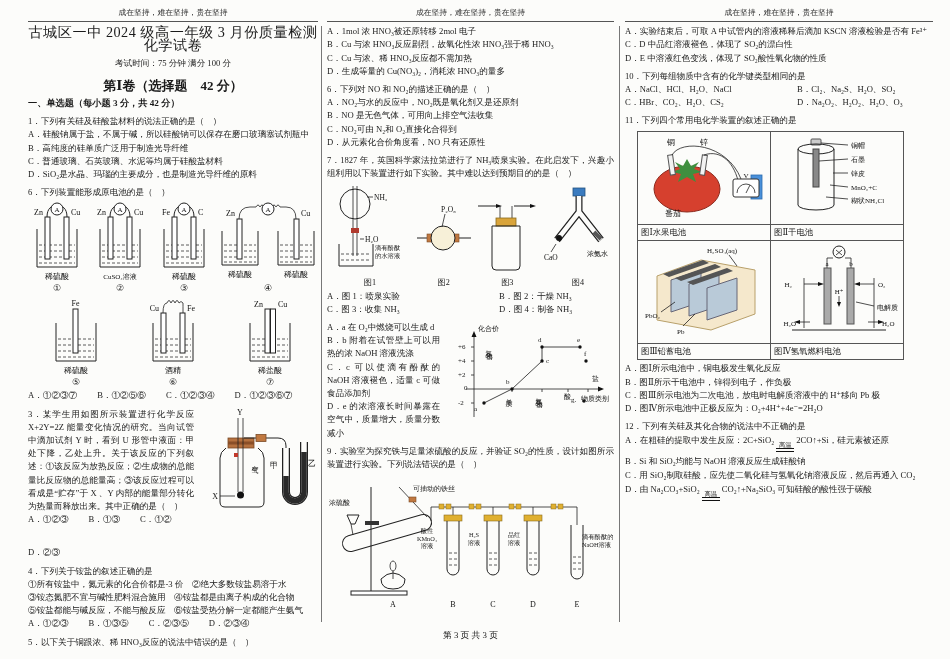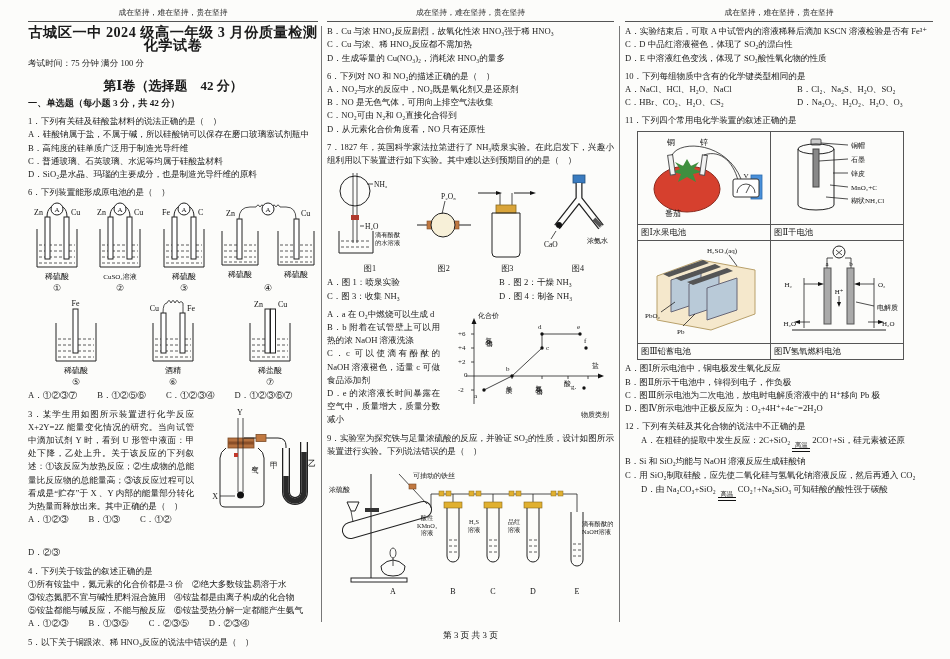--- a/index.html
+++ b/index.html
@@ -5,43 +5,43 @@
 *{box-sizing:border-box;margin:0;padding:0}
 html,body{width:950px;height:659px}
 body{background:#fcfcfa;color:#1a1a1a;font-family:"Liberation Serif","DejaVu Serif",serif;position:relative;overflow:hidden}
 .vline{position:absolute;top:26px;height:596px;width:1px;background:#777}
 #vl1{left:321px}#vl2{left:619px}
 .col{position:absolute;top:6px;font-size:8.6px;line-height:13.2px}
 #col1{left:28px;width:290px}
 #col2{left:327px;width:287px}
 #col3{left:625px;width:308px}
 .motto{font-size:7.8px;text-align:center;color:#333;border-bottom:1px solid #555;padding-bottom:2px;margin-bottom:3px}
-.title{font-size:14.2px;font-weight:bold;text-align:center;margin-top:4px;letter-spacing:.5px}
-.subtitle{text-align:left;margin-top:4px}
+.title{font-size:14.2px;font-weight:normal;text-align:center;margin-top:4px;letter-spacing:.5px}
+.subtitle{text-align:center;margin-top:4px}
 .sec{font-size:13px;font-weight:bold;text-align:center;margin-top:9px}
 .part{font-weight:bold;font-size:9.2px;margin-top:5px}
 .q{margin-top:5px}
 .line{display:block;text-align:justify}
 .optrow{display:flex;gap:20px;flex-wrap:wrap}
 .grid2{display:grid;grid-template-columns:172px auto}
 .figrow{display:flex;justify-content:space-between;margin:2px 0}
 .figrow2{display:flex;justify-content:space-around;margin:2px 0}
 .figcol{text-align:center}
 .figcap{font-size:8.2px;text-align:center;line-height:10px;margin-top:1px}
 .q3fig{float:right;width:120px;height:108px;position:relative;margin:0 0 2px 4px}
 .q8fig{float:right;width:170px;height:112px;position:relative;margin:2px 0 2px 4px}
 .q9fig{position:relative;width:287px;height:138px;margin-top:2px}
 .clear{clear:both}
 .ov{position:absolute;font-size:7px;line-height:8.5px;white-space:nowrap}
 .ov6{font-size:6.3px;line-height:7.5px;white-space:normal}
 .vert{writing-mode:vertical-rl;text-orientation:upright;letter-spacing:1px;white-space:normal}
 .rxn{display:inline-flex;flex-direction:column;align-items:center;margin:0 2px;vertical-align:-4px}
 .cond{font-size:6.3px;line-height:7px}
 .dbar{width:18px;height:4px;border-top:1px solid #111;border-bottom:1px solid #111}
-.tall{line-height:1.15;margin:3px 16px}
+.tall{line-height:1.15;margin:3px 0}
 .q11t{border-collapse:collapse;margin:3px 0 2px 12px}
 .q11t td{border:1px solid #555;padding:1px 3px;vertical-align:middle}
 .q11t td.cap{font-size:8.4px;height:15px}
 #footer{position:absolute;left:327px;width:287px;top:630px;text-align:center;font-size:8.8px}
 svg .ln{fill:none;stroke:#222;stroke-width:1}
 svg .lnth{fill:none;stroke:#222;stroke-width:.8}
 svg .liq{stroke:#333;stroke-width:.8;stroke-dasharray:3 2}
 svg .elec{fill:#fff;stroke:#222;stroke-width:1}
 svg .meter{fill:#fff;stroke:#222;stroke-width:1}
 svg text{fill:#111;font-family:inherit}
@@ -247,20 +247,21 @@
 
   <div class="q">
     <div class="line">5．以下关于铜跟浓、稀 HNO₃反应的说法中错误的是（　）</div>
   </div>
 </div>
 
 <div class="col" id="col2">
   <div class="motto">成在坚持，难在坚持，贵在坚持</div>
 
   <div class="q" style="margin-top:2px">
+    <div class="line">A．1mol 浓 HNO₃被还原转移 2mol 电子</div>
     <div class="line">B．Cu 与浓 HNO₃反应剧烈，故氧化性浓 HNO₃强于稀 HNO₃</div>
     <div class="line">C．Cu 与浓、稀 HNO₃反应都不需加热</div>
     <div class="line">D．生成等量的 Cu(NO₃)₂，消耗浓 HNO₃的量多</div>
   </div>
 
   <div class="q">
     <div class="line">6．下列对 NO 和 NO₂的描述正确的是（　）</div>
     <div class="line">A．NO₂与水的反应中，NO₂既是氧化剂又是还原剂</div>
     <div class="line">B．NO 是无色气体，可用向上排空气法收集</div>
     <div class="line">C．NO₂可由 N₂和 O₂直接化合得到</div>
@@ -369,21 +370,21 @@
       <span class="ov vert" style="left:90px;top:70px">氧化物</span>
       <span class="ov" style="left:120px;top:70px">酸</span>
       <span class="ov" style="left:148px;top:52px">盐</span>
       <span class="ov" style="left:30px;top:82px">a</span>
       <span class="ov" style="left:62px;top:55px">b</span>
       <span class="ov" style="left:102px;top:34px">c</span>
       <span class="ov" style="left:94px;top:13px">d</span>
       <span class="ov" style="left:133px;top:13px">e</span>
       <span class="ov" style="left:140px;top:27px">f</span>
       <span class="ov" style="left:127px;top:73px">g.</span>
-      <span class="ov" style="left:137px;top:101px">物质类别</span>
+      <span class="ov" style="left:137px;top:72px">物质类别</span>
     </div>
     <div class="line">A．a 在 O₂中燃烧可以生成 d</div>
     <div class="line">B．b 附着在试管壁上可以用热的浓 NaOH 溶液洗涤</div>
     <div class="line">C．c 可以使滴有酚酞的 NaOH 溶液褪色，适量 c 可做食品添加剂</div>
     <div class="line">D．e 的浓溶液长时间暴露在空气中，质量增大，质量分数减小</div>
     <div class="clear"></div>
   </div>
 
   <div class="q">
     <div class="line">9．实验室为探究铁与足量浓硫酸的反应，并验证 SO₂的性质，设计如图所示装置进行实验。下列说法错误的是（　）</div>

